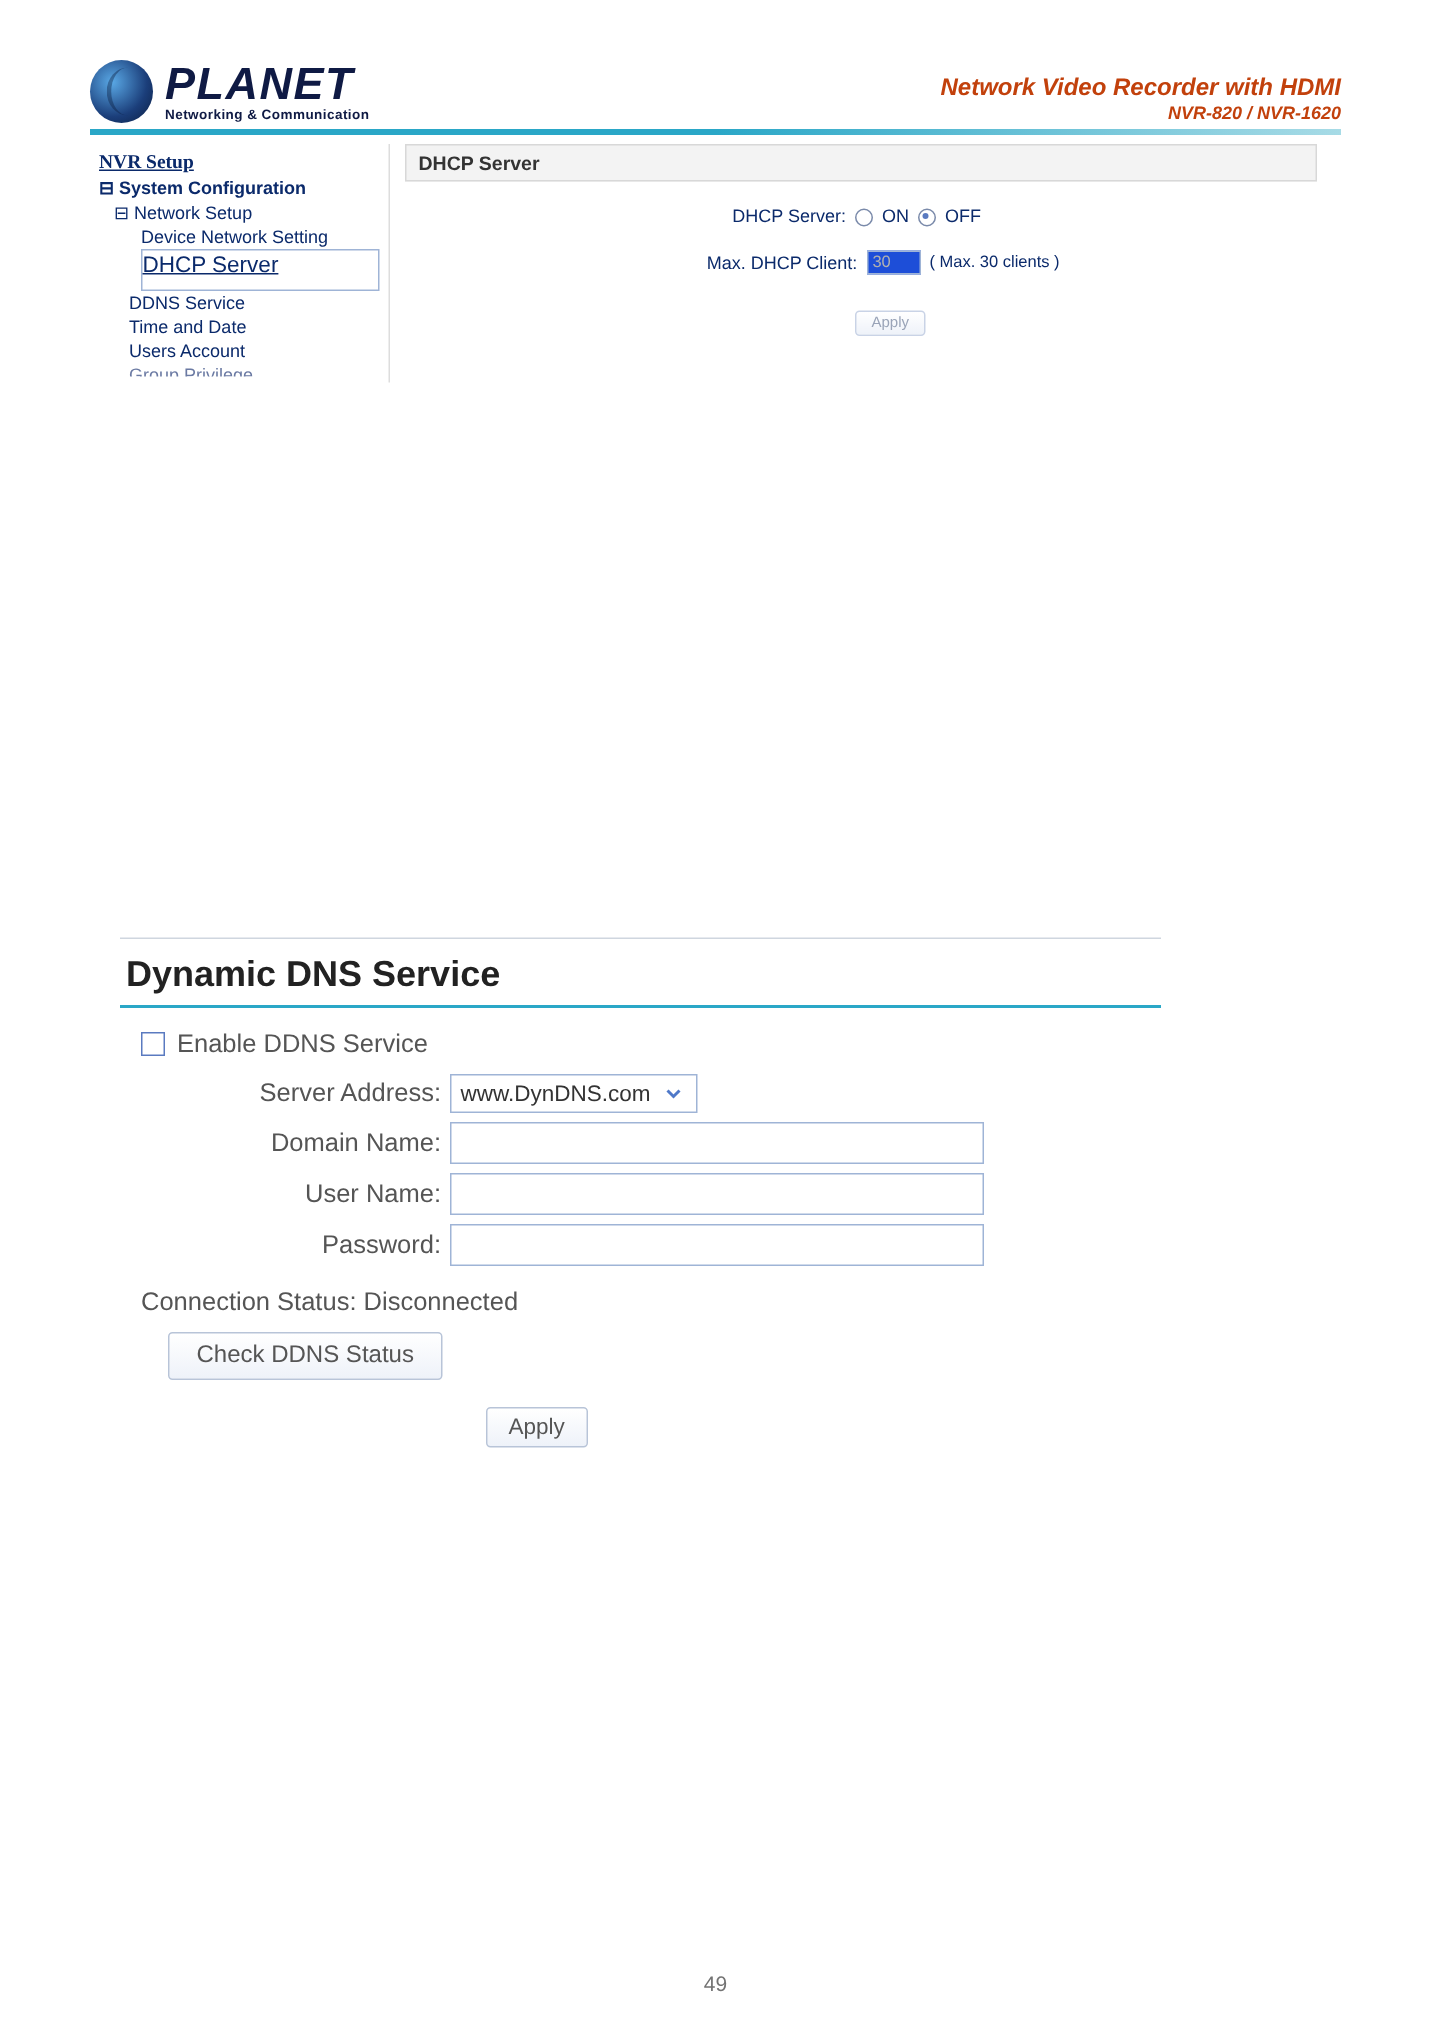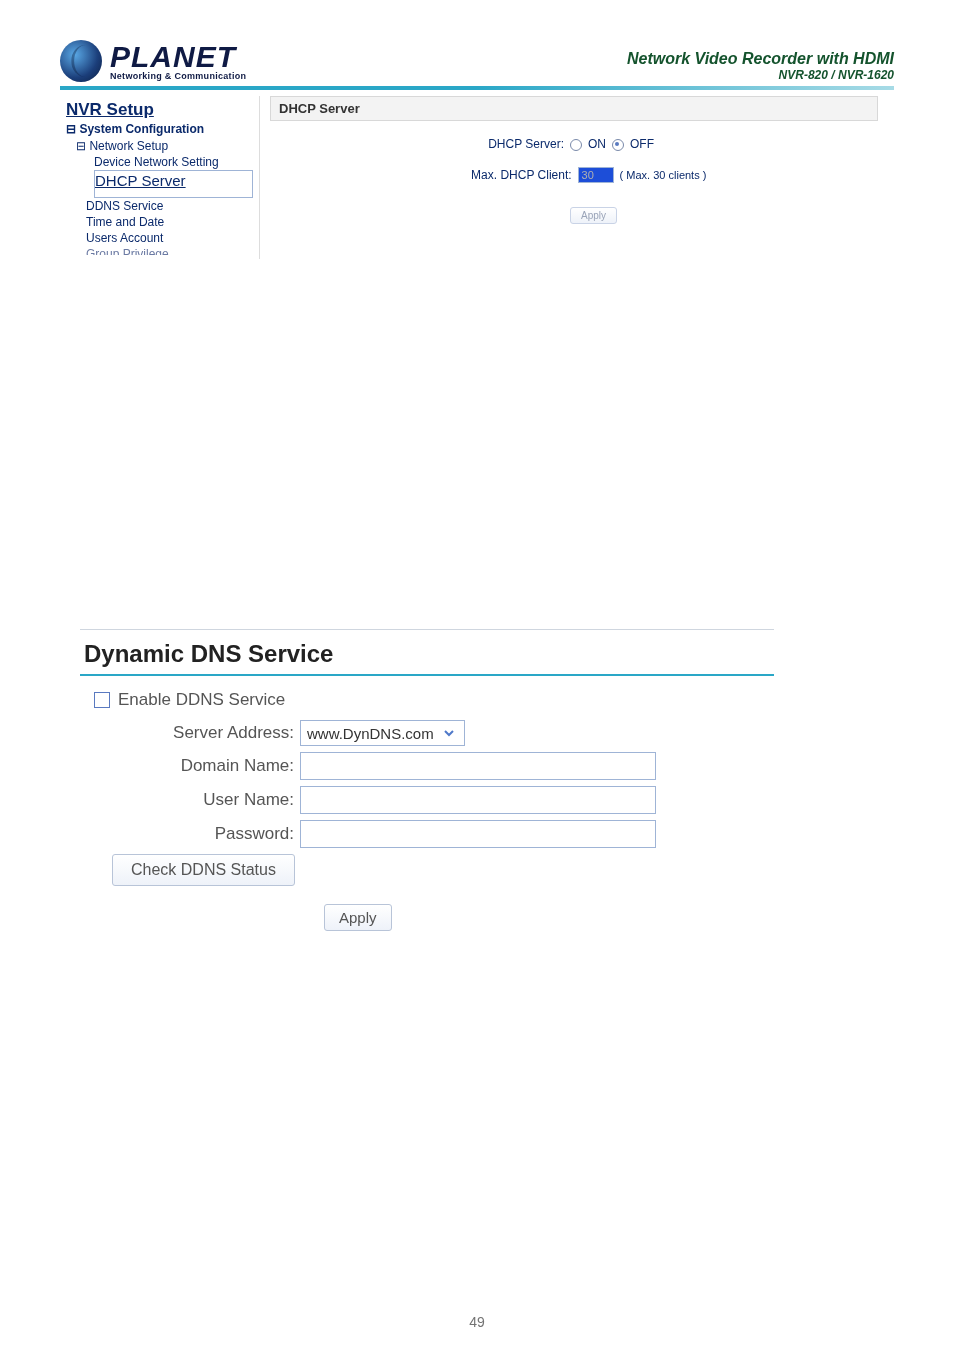--- a/index.html
+++ b/index.html
@@ -61,21 +61,21 @@
     font-style: italic;
   }
   .logo-text .tag {
     font-size: 9px;
     color: #0f1a44;
     font-weight: 700;
     letter-spacing: 0.3px;
   }
   .title-block {
     text-align: right;
-    color: #14532d;
+    color: #c2410c;
     font-style: italic;
     font-weight: 700;
     margin-top: 20px;
   }
   .title-block .line1 {
     font-size: 16px;
   }
   .title-block .line2 {
     font-size: 12px;
   }
@@ -98,21 +98,22 @@
     width: 200px;
     box-sizing: border-box;
     padding: 4px 6px 4px 6px;
     border-right: 1px solid #ddd;
     font-size: 12px;
   }
   .nav-col .nvr-title {
     font-weight: 700;
     text-decoration: underline;
     color: #0b2a6b;
-    font-size: 17px;
+    font-size: 13px;
+    font-family: Liberation Serif, serif;
   }
   .nav-col .sys-conf {
     color: #0b2a6b;
     font-weight: 700;
     font-size: 12px;
     margin-top: 2px;
   }
   .nav-col .tree {
     margin: 2px 0 0 10px;
     color: #0b2a6b;
@@ -411,20 +412,21 @@
     <div class="form2-row">
       <span class="form2-label">User Name:</span>
       <input class="txt" type="text" value="" style="">
     </div>
 
     <div class="form2-row">
       <span class="form2-label">Password:</span>
       <input class="txt" type="password" value="" style="">
     </div>
 
+    <div class="conn-status">Connection Status: Disconnected</div>
 
     <span class="big-btn">Check DDNS Status</span>
 
     <div class="apply-btn2-wrap">
       <span class="apply-btn2">Apply</span>
     </div>
 
   </div>
 </div>
 

